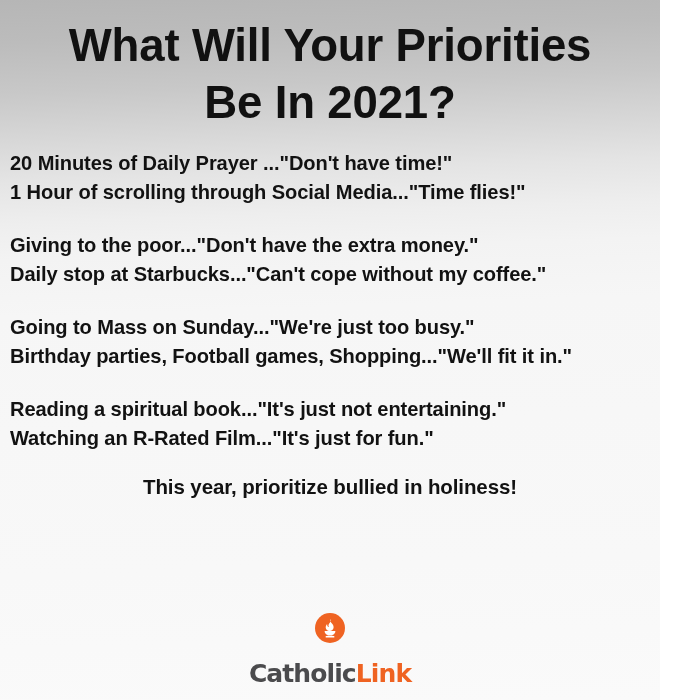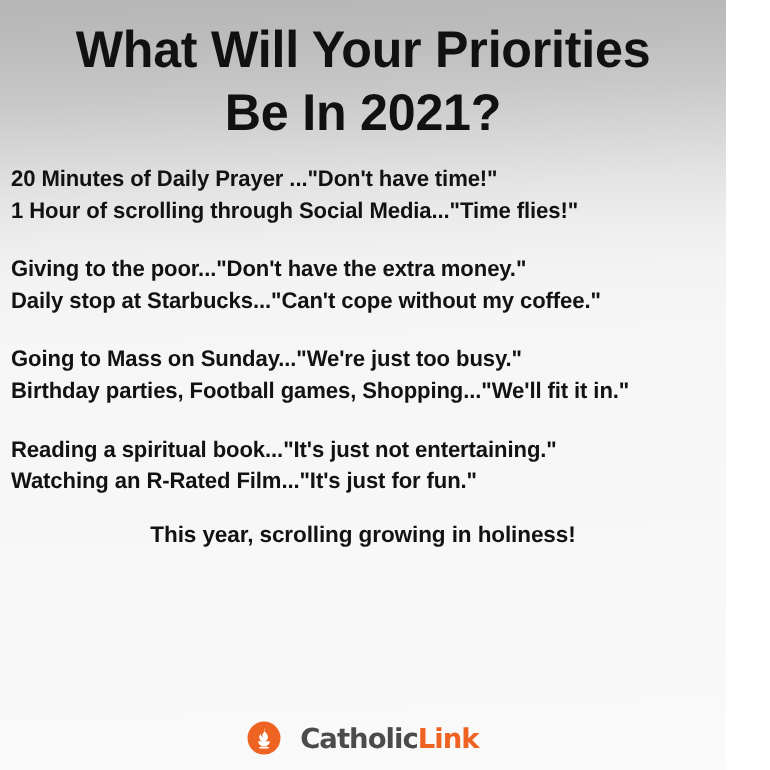--- a/index.html
+++ b/index.html
@@ -93,20 +93,21 @@
   
   .logo {
     position: absolute;
     left: 0;
     right: 0;
     bottom: 14px;
     display: flex;
     align-items: center;
     justify-content: center;
     gap: 18px;
+    flex-direction: column;
   }
   .logo-mark {
     width: 30px;
     height: 30px;
     border-radius: 50%;
     background: #ef6322;
     display: flex;
     align-items: center;
     justify-content: center;
     flex: 0 0 auto;
@@ -154,21 +155,21 @@
 
     <div class="stanza">
       <div class="line">Reading a spiritual book..."It's just not entertaining."</div>
       <div class="line">Watching an R-Rated Film..."It's just for fun."</div>
     </div>
 
 
   </div>
 
   <div class="closing">
-    <span class="closing-text">This year, scrolling growing in holiness!</span>
+    <span class="closing-text">This year, prioritize bullied in holiness!</span>
   </div>
 
   <div class="logo">
     <span class="logo-mark">
       <svg width="22" height="22" viewBox="0 0 22 22" aria-hidden="true">
 
         <path d="M11.1 2.1c1.0 1.9 0.2 2.9-0.5 3.9-0.8 1.1-1.5 2.2-0.9 3.5
                  0.2 0.5-0.2 0.7-0.5 0.4-0.9-0.9-1.2-2.0-1.0-3.0
                  -1.0 1.0-1.6 2.3-1.5 3.7 0.1 1.7 1.4 3.1 3.1 3.4
                  0.2 0 0.4 0.1 0.6 0.1 2.2 0.1 4.0-1.5 4.2-3.6

